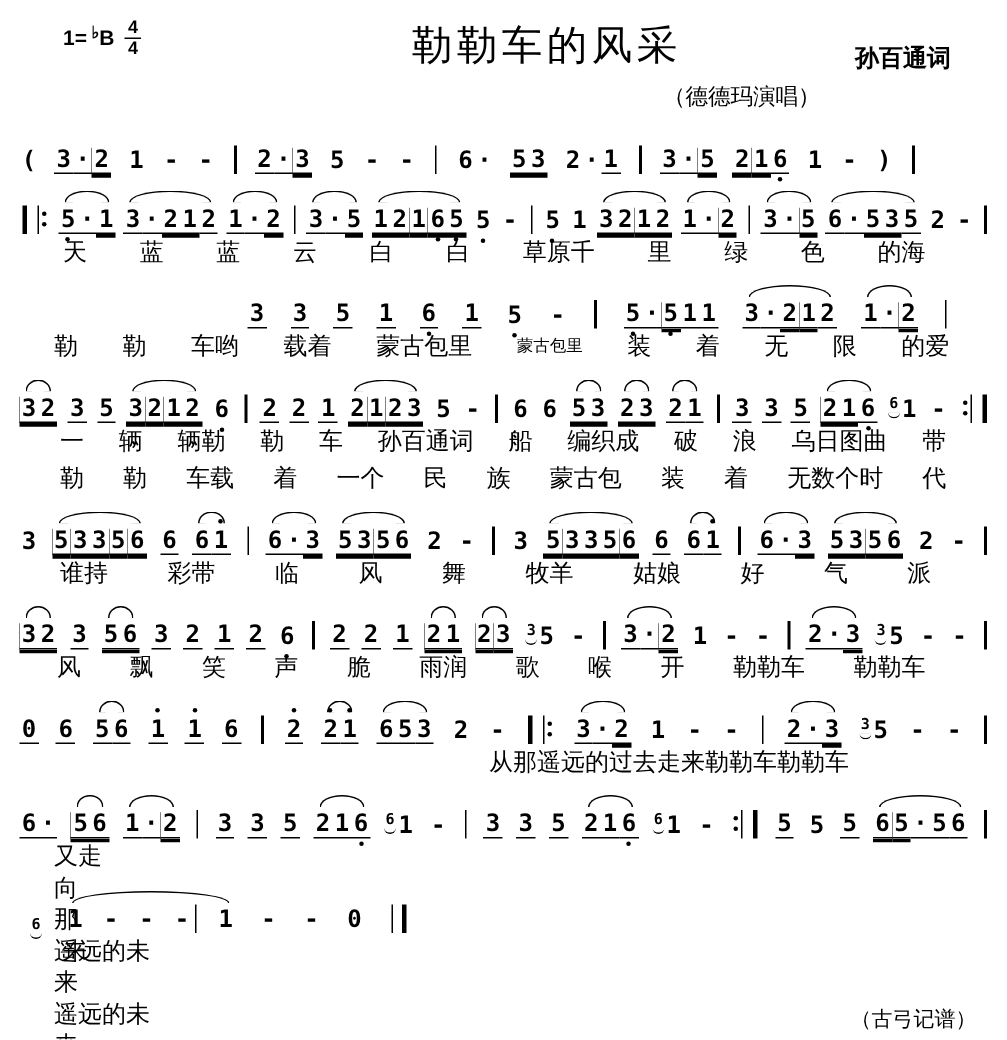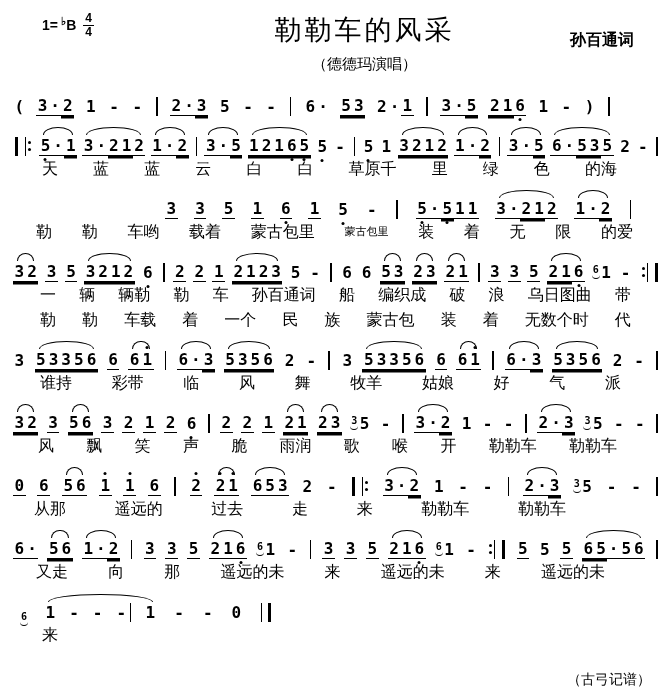--- a/index.html
+++ b/index.html
@@ -9,21 +9,21 @@
   .header{display:flex;align-items:flex-start;padding:12px 14px 0 14px;}
   .header-left{width:168px;padding-left:28px;box-sizing:border-box;}
   .keyrow{font-weight:bold;font-size:14px;white-space:nowrap;display:flex;align-items:center;}
   .flat{font-size:11px;position:relative;top:-4px;margin-left:3px;}
   .ts{display:inline-flex;flex-direction:column;align-items:center;margin-left:7px;
       font-size:12px;line-height:1.05;font-weight:bold;}
   .tsn{border-bottom:1.4px solid #000;padding:0 2px;}
   .tempo{font-size:14px;margin-top:9px;}
   .header-center{flex:1;text-align:center;}
   .title{font-size:27px;font-weight:normal;letter-spacing:3px;}
-  .subtitle{font-size:15px;margin-top:7px;}
+  .subtitle{font-size:15px;margin-top:7px;text-align:right;}
   .header-right{width:110px;text-align:center;font-size:16px;line-height:1.7;padding-top:14px;font-weight:bold;}
   
   .score{padding:2px 10px 0 12px;}
   .notation-line{display:flex;align-items:flex-end;height:32px;margin-top:8px;box-sizing:content-box;}
   .notation-line.stretch{justify-content:space-between;}
   .grp{position:relative;display:inline-flex;align-items:flex-end;padding-top:11px;margin:0 3px;}
   .stretch .grp{margin:0 1px;}
   .loose .grp{margin:0 8px;}
   .grp.arc::before{content:'';position:absolute;top:2px;left:4px;right:4px;height:7px;
       border:1.3px solid #000;border-bottom:none;
@@ -718,21 +718,21 @@
         <span class="grp">
           <span class="tok">-</span>
         </span>
         <span class="grp">
           <span class="tok">-</span>
         </span>
         <span class="grp">
           <span class="tok bbar"></span>
         </span>
       </div>
-      <div class="lyric-line" style="padding: 0px 95px 0px 22px;">
+      <div class="lyric-line" style="padding: 0px 95px 0px 22px; justify-content: flex-end;">
         <span class="syl">从那</span>
         <span class="syl">遥远的</span>
         <span class="syl">过去</span>
         <span class="syl">走</span>
         <span class="syl">来</span>
         <span class="syl">勒勒车</span>
         <span class="syl">勒勒车</span>
       </div>
       <div class="notation-line stretch">
         <span class="grp">
@@ -812,21 +812,21 @@
           <span class="tok u2">6</span>
           <span class="tok u2">5</span>
           <span class="tok u1">·</span>
           <span class="tok u1">5</span>
           <span class="tok u1">6</span>
         </span>
         <span class="grp">
           <span class="tok bbar"></span>
         </span>
       </div>
-      <div class="lyric-line" style="padding: 0px 56px 0px 24px;">
+      <div class="lyric-line" style="padding: 0px 56px 0px 24px; flex-direction: column;">
         <span class="syl">又走</span>
         <span class="syl">向</span>
         <span class="syl">那</span>
         <span class="syl">遥远的未</span>
         <span class="syl">来</span>
         <span class="syl">遥远的未</span>
         <span class="syl">来</span>
         <span class="syl">遥远的未</span>
       </div>
       <div class="notation-line loose">

